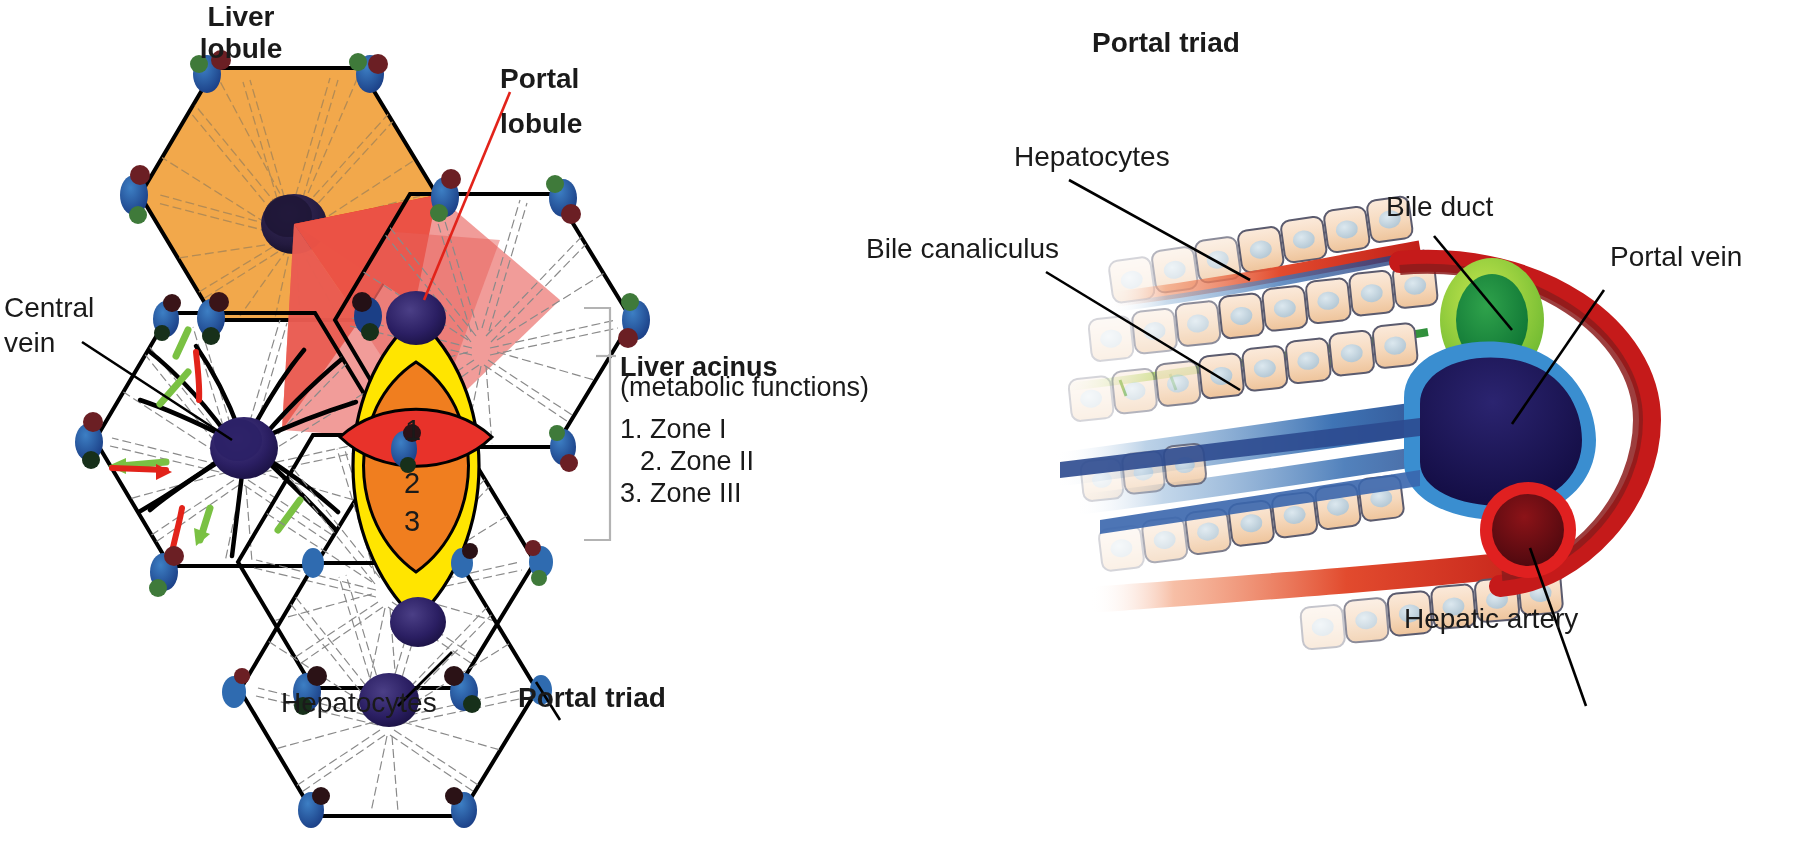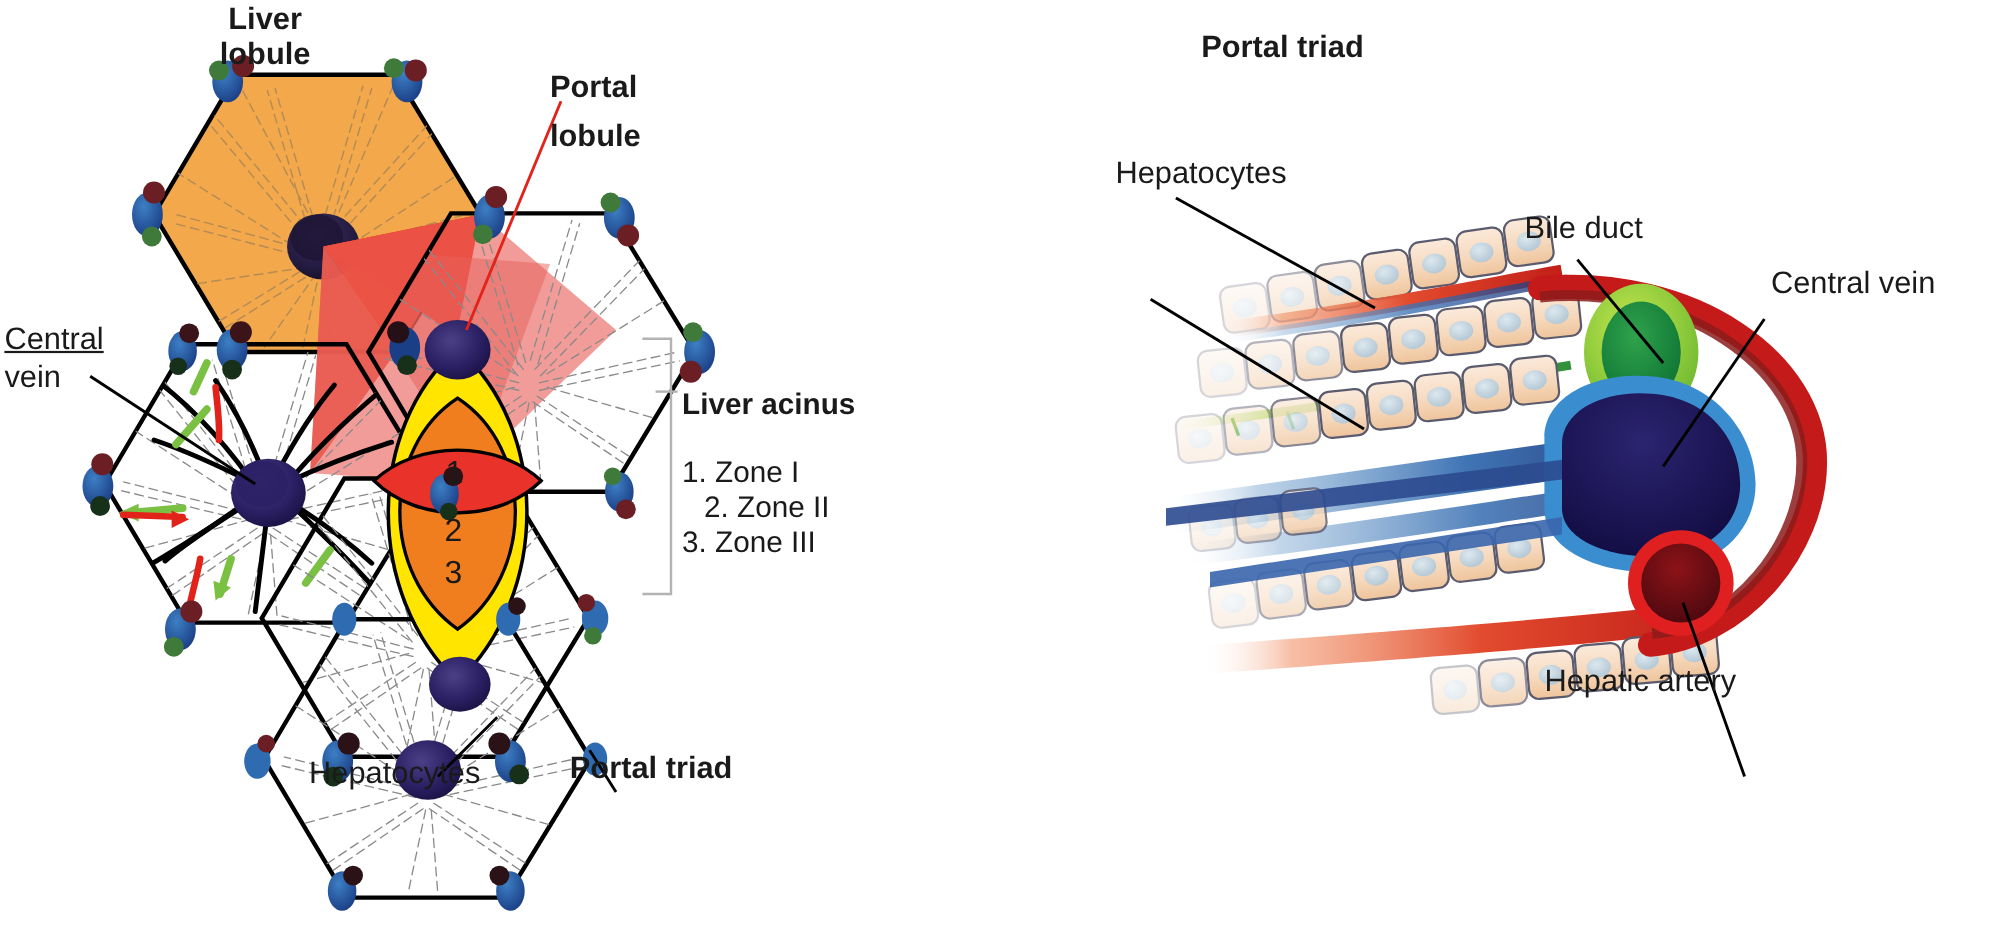--- a/index.html
+++ b/index.html
@@ -705,36 +705,38 @@
       </g>
     </g>
   </svg>
 
   <div class="label bold t28" style="left:176px; top:0px; text-align:center; width:130px;">Liver</div>
   <div class="label bold t28" style="left:176px; top:32px; text-align:center; width:130px;">lobule</div>
 
   <div class="label bold t28" style="left:500px; top:62px;">Portal</div>
   <div class="label bold t28" style="left:500px; top:107px;">lobule</div>
 
-  <div class="label t28" style="left:4px; top:291px;text-decoration:underline;">Central</div>
+  <div class="label t28" style="left:4px; top:291px;">Central</div>
   <div class="label t28" style="left:4px; top:326px;text-align:center;">vein</div>
 
   <div class="label t28" style="left:281px; top:686px;">Hepatocytes</div>
 
   <div class="label bold t28" style="left:518px; top:681px;">Portal triad</div>
 
   <div class="zone-num" style="left:405px; top:414px;">1</div>
   <div class="zone-num" style="left:404px; top:467px;">2</div>
   <div class="zone-num" style="left:404px; top:505px;">3</div>
 
   <div class="label bold t27" style="left:620px; top:340px;margin-top:12px;">Liver acinus</div>
+  <div class="label t27" style="left:620px; top:372px;">(metabolic functions)</div>
   <div class="label t27" style="left:620px; top:414px;">1. Zone I</div>
   <div class="label t27" style="left:640px; top:446px;">2. Zone II</div>
   <div class="label t27" style="left:620px; top:478px;">3. Zone III</div>
 
   <div class="label bold t28" style="left:1092px; top:26px;">Portal triad</div>
 
   <div class="label t28" style="left:1014px; top:140px;">Hepatocytes</div>
+  <div class="label t28" style="left:866px; top:232px;">Bile canaliculus</div>
   <div class="label t28" style="left:1386px; top:190px;">Bile duct</div>
-  <div class="label t28" style="left:1610px; top:240px;">Central vein</div>
+  <div class="label t28" style="left:1610px; top:240px;">Portal vein</div>
   <div class="label t28" style="left:1404px; top:602px;">Hepatic artery</div>
 
 </div>
 
 </body></html>

